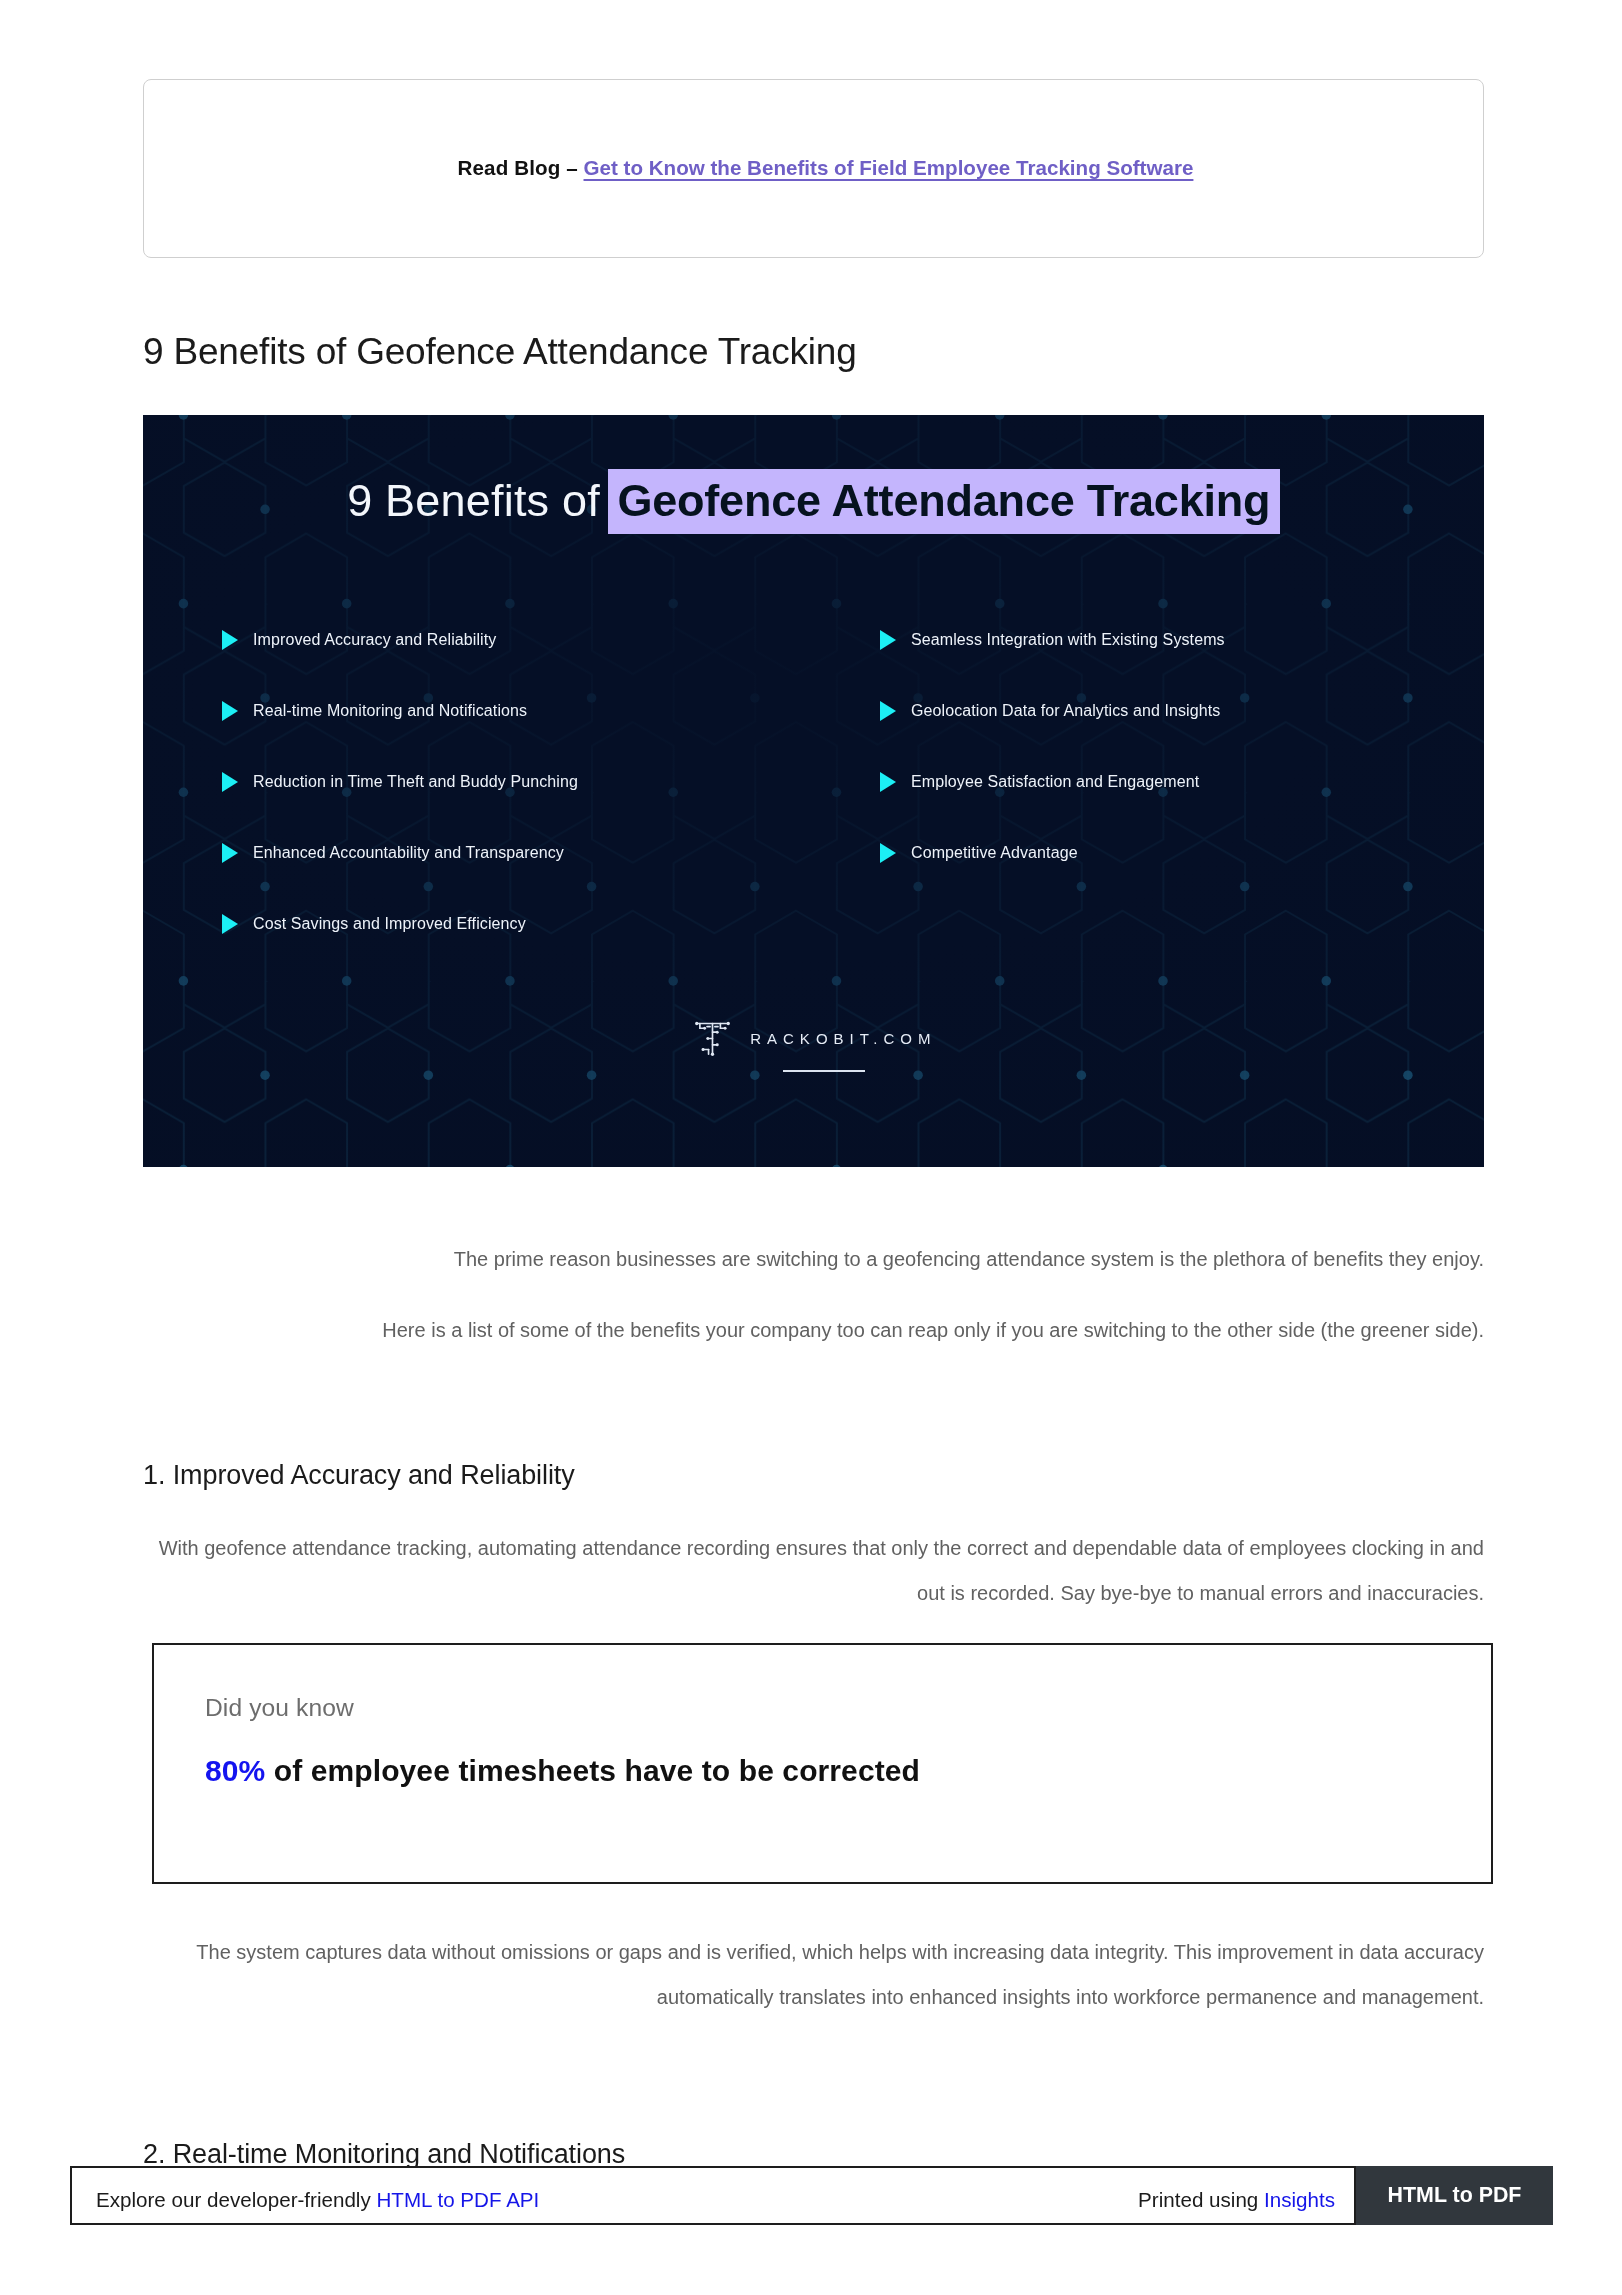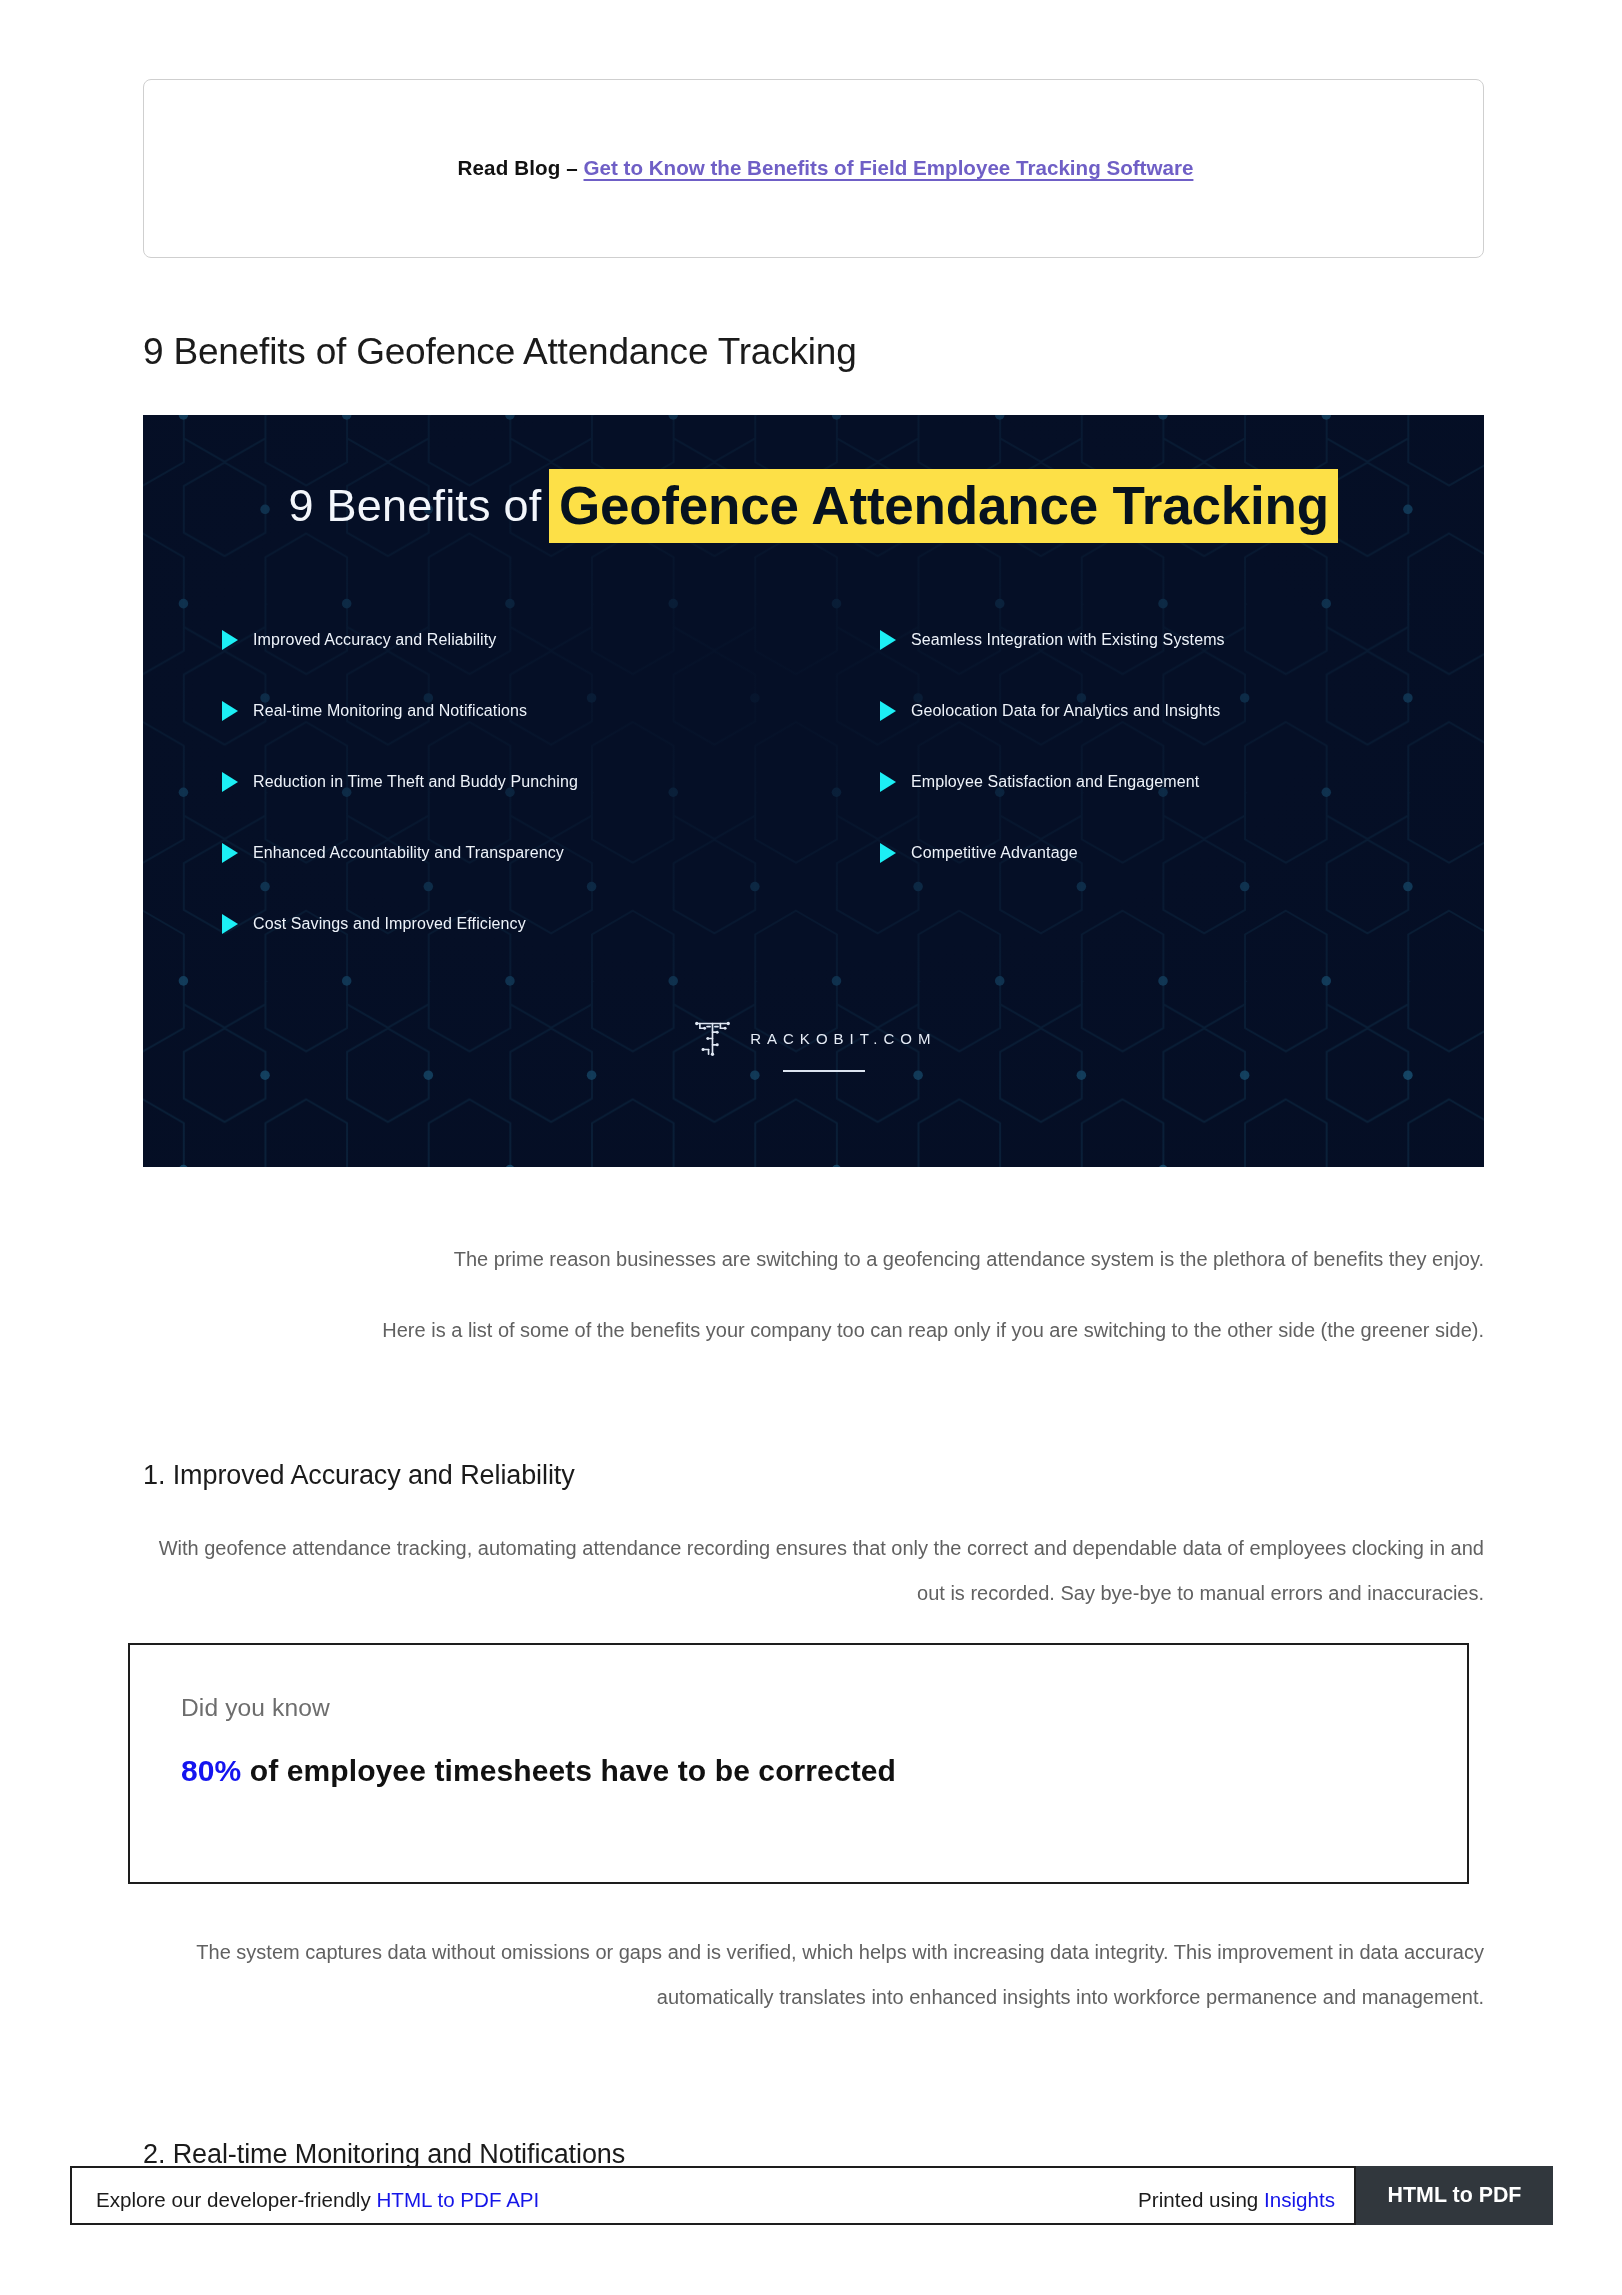--- a/index.html
+++ b/index.html
@@ -112,24 +112,24 @@
   .ig-title-plain {
     display: inline-block;
     font-size: 45px;
     font-weight: 400;
     color: #f3f6fb;
     letter-spacing: 0.2px;
     vertical-align: middle;
   }
   .ig-title-hl {
     display: inline-block;
-    font-size: 53px;
+    font-size: 45px;
     font-weight: 700;
     color: #06121f;
-    background: #fde047;
+    background: #c4b5fd;
     padding: 5.5px 9.5px 7.1px 9.5px;
     margin-left: 8px;
     letter-spacing: -0.2px;
     vertical-align: middle;
   }
 
   .ig-cols {
     position: absolute;
     left: 0;
     top: 189px;
@@ -222,21 +222,21 @@
     color: #1b1b1b;
     letter-spacing: -0.1px;
     white-space: nowrap;
   }
   .h2.s1 { top: 1438px; }
   .h2.s2 { top: 2117px; }
 
   
   .dyk-box {
     position: absolute;
-    left: 128px;
+    left: 152px;
     top: 1643px;
     width: 1341px;
     height: 241px;
     border: 2.4px solid #1d1d1d;
     background: #fff;
     padding: 49px 51px 0 51px;
   }
   .dyk-label {
     font-size: 24.6px;
     color: #6d6d6d;

